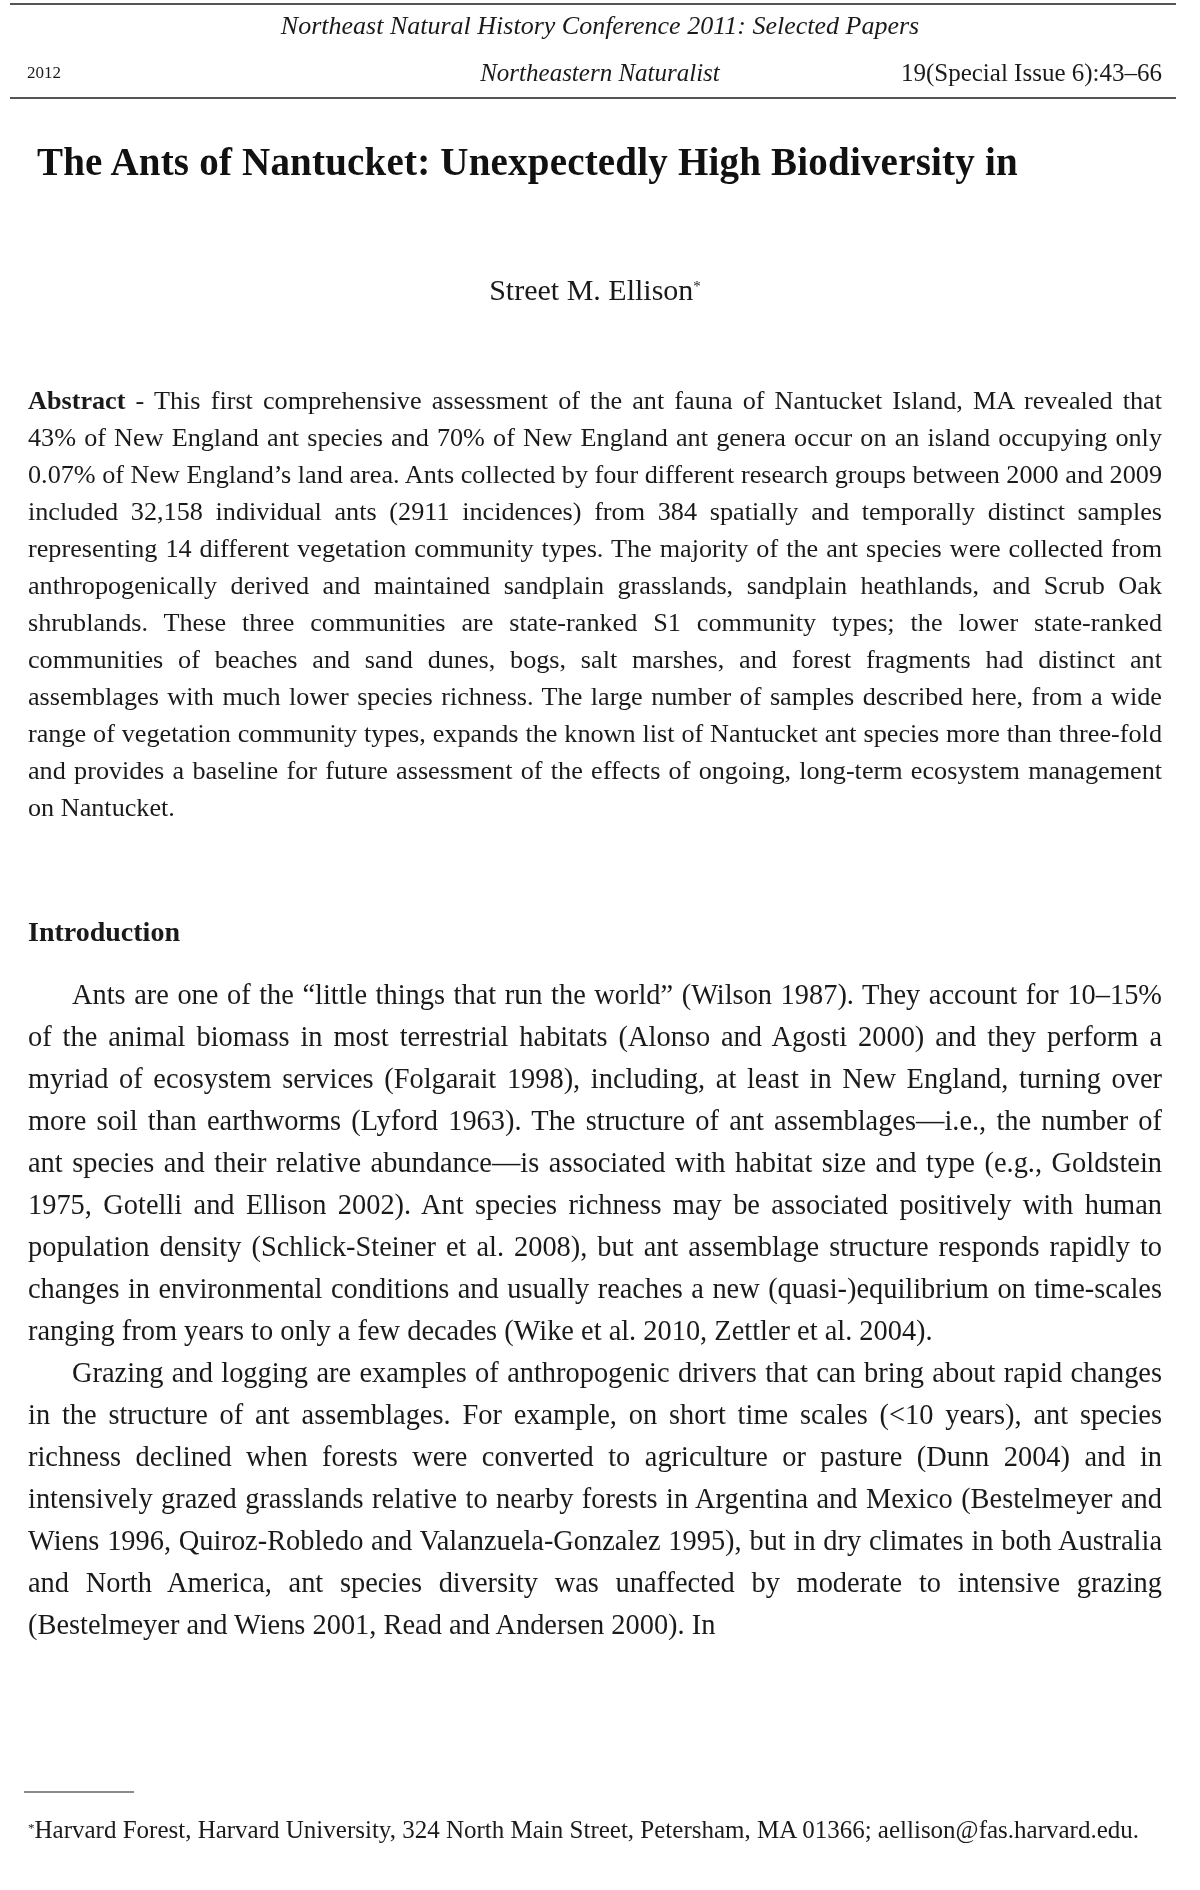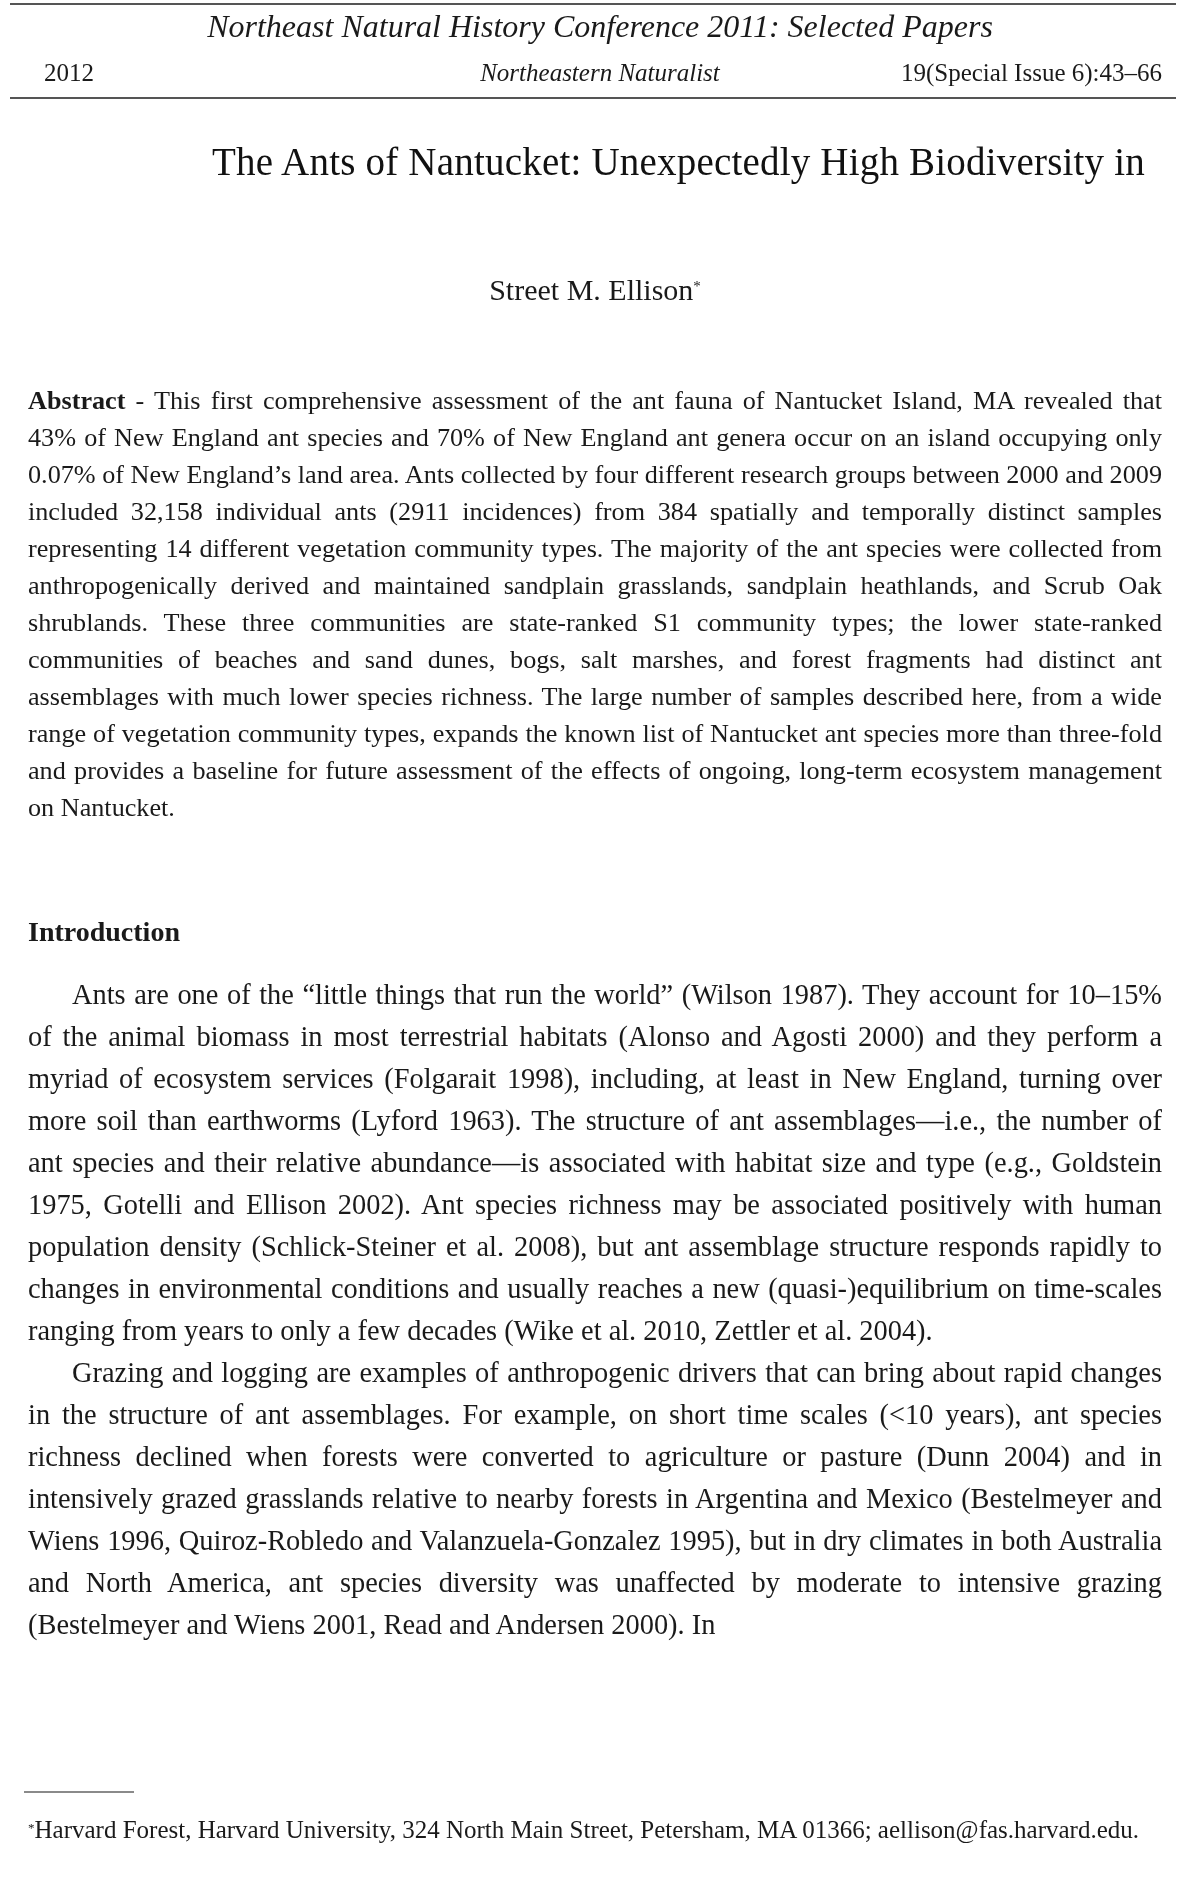--- a/index.html
+++ b/index.html
@@ -18,25 +18,25 @@
     .rule {
       position: absolute;
       height: 2px;
       background: #555555;
     }
     .italic { font-style: italic; }
     .abs { position: absolute; white-space: nowrap; }
 
     .title {
       position: absolute;
-      left: 11px;
+      left: 37px;
       width: 1134px;
       top: 136px;
-      text-align: right;
-      font-weight: normal;
+      text-align: left;
+      font-weight: bold;
       font-size: 39px;
       line-height: 52px;
       color: #111111;
       letter-spacing: 0.2px;
     }
     .author {
       position: absolute;
       left: 28px;
       width: 1134px;
       top: 272px;
@@ -107,23 +107,23 @@
       vertical-align: top;
       position: relative;
       top: -2px;
     }
   </style>
 </head>
 <body>
 
 <div class="rule" style="left:10px; top:3px; width:1166px;"></div>
 
-<div class="abs italic" style="left:0; width:1200px; text-align:center; top:11px; font-size:32px; line-height:30px; padding-left:0;">Northeast Natural History Conference 2011: Selected Papers</div>
+<div class="abs italic" style="left:0; width:1200px; text-align:center; top:11px; font-size:26px; line-height:30px; padding-left:0;">Northeast Natural History Conference 2011: Selected Papers</div>
 
-<div class="abs" style="left:44px; top:58px; font-size:25px; line-height:30px;">2012</div>
+<div class="abs" style="left:27px; top:58px; font-size:17px; line-height:30px;">2012</div>
 
 <div class="abs italic" style="left:0; width:1200px; text-align:center; top:58px; font-size:25px; line-height:30px;">Northeastern Naturalist</div>
 
 <div class="abs" style="right:38px; top:58px; font-size:25px; line-height:30px;">19(Special Issue 6):43–66</div>
 
 <div class="rule" style="left:10px; top:97px; width:1166px;"></div>
 
 <div class="title">
   <div>The Ants of Nantucket: Unexpectedly High Biodiversity in</div>
 </div>

